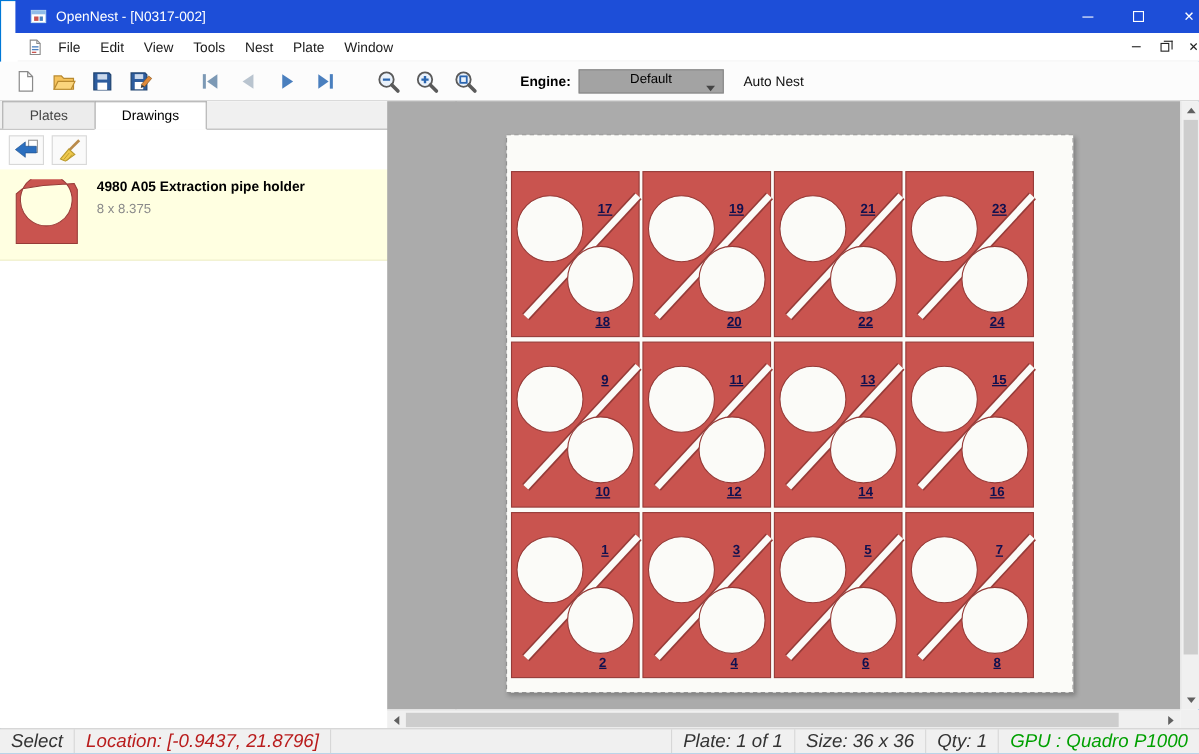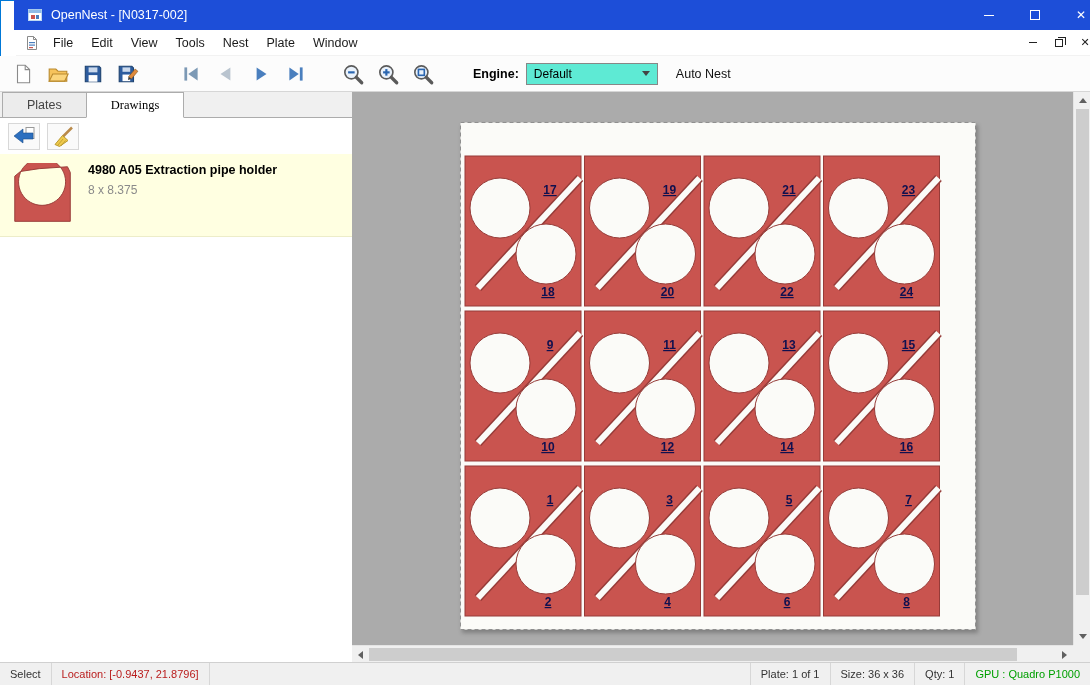--- a/index.html
+++ b/index.html
@@ -24,29 +24,29 @@
   .glyph-min-s { display:block; width:8px; border-top:1px solid #222; }
   .glyph-restore { position:relative; display:block; width:8px; height:8px; border:1px solid #222; background:#fff; }
   .glyph-restore::before { content:""; position:absolute; top:-3px; left:2px; width:7px; height:7px; border:1px solid #222; border-bottom:none; border-left:none; }
 
   
   .toolbar { position:absolute; top:56px; left:0; width:1090px; height:36px; background:#FCFCFC; border-bottom:1px solid #D6D6D6; display:flex; align-items:center; padding:0 8px; font-size:12.5px; }
   .tbtn { width:30px; height:30px; border:none; background:transparent; display:flex; align-items:center; justify-content:center; margin-right:5px; }
   .gap-lg { margin-left:28px; }
   .gap-md { margin-left:22px; }
   .engine-label { font-weight:bold; margin-left:30px; }
-  .combo { width:132px; height:22px; border:1px solid #878787; background:#5eead4; display:flex; align-items:center; padding:0 7px; margin-left:7px; font-size:12px; }
+  .combo { width:132px; height:22px; border:1px solid #878787; background:#a3a3a3; display:flex; align-items:center; padding:0 7px; margin-left:7px; font-size:12px;flex-direction:column; }
   .combo-arrow { margin-left:auto; width:0; height:0; border-left:4px solid transparent; border-right:4px solid transparent; border-top:5px solid #444; }
   .auto-nest { margin-left:18px; color:#111; }
 
   
   .sidebar { position:absolute; top:92px; left:0; width:415px; height:570px; background:#fff; border-right:1px solid #9d9d9d; }
   .tabstrip { height:26px; background:#F0F0F0; border-bottom:1px solid #ACACAC; display:flex; align-items:flex-end; padding-left:2px; }
   .tab { height:25px; line-height:24px; padding:0 24px; border:1px solid #ACACAC; border-bottom:none; background:#ECECEC; font-size:12.5px; color:#444; margin-right:-1px; position:relative; }
-  .tab.active { background:#fff; color:#000; height:26px; z-index:2; margin-bottom:-1px; border-bottom:1px solid #fff;font-family:Liberation Serif, serif; }
+  .tab.active { background:#fff; color:#000; height:26px; z-index:2; margin-bottom:-1px; border-bottom:1px solid #fff; }
   .ptoolbar { height:36px; display:flex; align-items:center; gap:7px; padding:4px 8px; background:#fff; }
   .pbtn { width:32px; height:27px; border:1px solid #D8D8D8; background:#FAFAFA; display:flex; align-items:center; justify-content:center; }
   .drawing-row { display:flex; gap:12px; padding:9px 10px; background:#FFFFE1; align-items:flex-start; border-bottom:1px solid #EDEDC9; }
   .drawing-info .title { font-weight:bold; font-size:12.5px; color:#000; margin-bottom:5px; }
   .drawing-info .meta { font-size:12px; color:#8A8A8A; line-height:17px; }
 
   
   .canvas { position:absolute; top:92px; left:352px; width:721px; height:553px; background:#ABABAB; overflow:hidden; }
   .plate-wrap { position:absolute; top:30px; left:108px; width:516px; height:508px; box-shadow:2px 3px 4px rgba(0,0,0,0.25); }
   .plate-svg { display:block; }
@@ -59,21 +59,21 @@
   .hscroll { position:absolute; top:645px; left:352px; width:721px; height:17px; background:#F0F0F0; border-top:1px solid #E4E4E4; }
   .hthumb { position:absolute; top:2px; left:17px; width:648px; height:13px; background:#CDCDCD; }
   .harrow { position:absolute; top:0; width:17px; height:17px; display:flex; align-items:center; justify-content:center; }
   .corner { position:absolute; top:645px; left:1073px; width:17px; height:17px; background:#F0F0F0; }
   .tri-up { width:0; height:0; border-left:4px solid transparent; border-right:4px solid transparent; border-bottom:5px solid #606060; }
   .tri-down { width:0; height:0; border-left:4px solid transparent; border-right:4px solid transparent; border-top:5px solid #606060; }
   .tri-left { width:0; height:0; border-top:4px solid transparent; border-bottom:4px solid transparent; border-right:5px solid #606060; }
   .tri-right { width:0; height:0; border-top:4px solid transparent; border-bottom:4px solid transparent; border-left:5px solid #606060; }
 
   
-  .statusbar { position:absolute; top:662px; left:0; width:1090px; height:23px; background:#F0F0F0; border-top:1px solid #D0D0D0; display:flex; align-items:stretch; font-size:11px; color:#333; }
+  .statusbar { position:absolute; top:662px; left:0; width:1090px; height:23px; background:#F0F0F0; border-top:1px solid #D0D0D0; display:flex; align-items:stretch; font-size:17px; color:#333;font-style:italic; }
   .cell { display:flex; align-items:center; padding:0 10px; border-right:1px solid #D7D7D7; white-space:nowrap; }
   .cell.mode { min-width:50px; }
   .cell.loc { color:#b91c1c; }
   .spacer { flex:1; border-right:1px solid #D7D7D7; }
   .cell.gpu { border-right:none; }
 </style>
 </head>
 <body>
 
 <div class="window">

